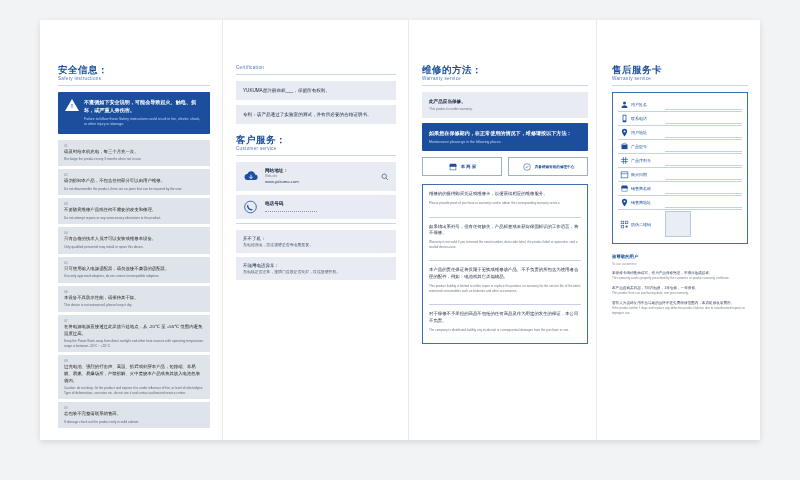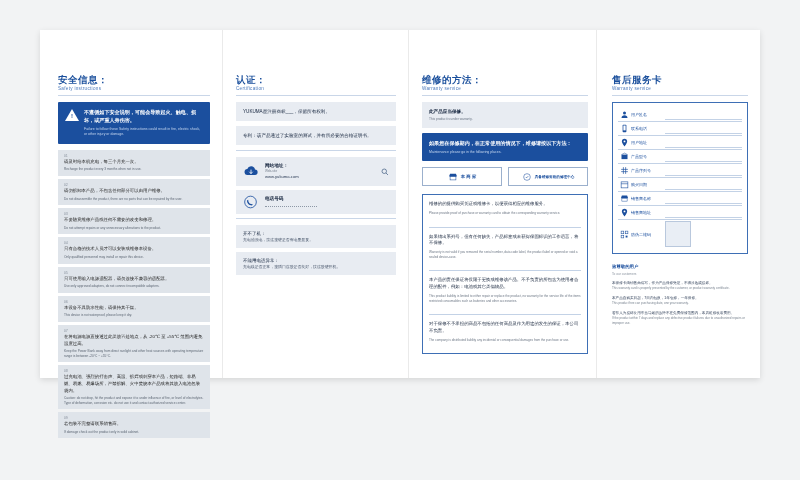--- a/index.html
+++ b/index.html
@@ -2,21 +2,21 @@
 <html><head>
 <meta charset="utf-8">
 <style>
   html,body{margin:0;padding:0;}
   body{
     width:800px;height:480px;background:#f2f3f4;
     font-family:"Liberation Sans","DejaVu Sans",sans-serif;
     overflow:hidden;
   }
   .page{
-    position:absolute;left:40px;top:30px;width:720px;height:348px;
+    position:absolute;left:40px;top:20px;width:720px;height:420px;
     background:#ffffff;
     box-shadow:0 2px 6px rgba(0,0,0,.12);
   }
   .fold{position:absolute;top:0;bottom:0;width:1px;background:#eaeaea;}
   .col{position:absolute;top:44px;bottom:28px;}
   .c1{left:18px;width:152px;}
   .c2{left:196px;width:160px;}
   .c3{left:382px;width:166px;}
   .c4{left:572px;width:136px;}
 
@@ -146,32 +146,35 @@
       <div class="grey-item">
         <span class="tag">09</span>
         <div class="cn">若包装不完整请联系销售商。</div>
         <div class="en">If damage check out the product only in solid cabinet.</div>
       </div>
     </div>
   </div>
 
   <div class="col c2">
     <div class="sec-title">
-      <span class="cn">认证：</span>
       <span class="en">Certification</span>
     </div>
     <div class="rule"></div>
 
     <div class="light-box">
       <div class="cn">YUKUMA是注册商标___，保留所有权利。</div>
     </div>
     <div class="light-box">
       <div class="cn">专利：该产品通过了实验室的测试，并有所必要的合格证明书。</div>
     </div>
 
+    <div class="sec-title" style="margin-top:10px;">
+      <span class="cn">客户服务：</span>
+      <span class="en">Customer service</span>
+    </div>
     <div class="rule"></div>
 
     <div class="cs-row">
       <div class="cs-ic">
         <svg viewBox="0 0 32 24" width="16" height="14">
             <path d="M8 20a6 6 0 0 1 .6-11.9A8 8 0 0 1 24 9a5.5 5.5 0 0 1-.5 11z" fill="#1b4f9e"></path>
             <path d="M16 10v7M13 14l3 3 3-3" stroke="#fff" stroke-width="1.6" fill="none" stroke-linecap="round"></path>
           </svg>
       </div>
       <div class="cs-tx">

